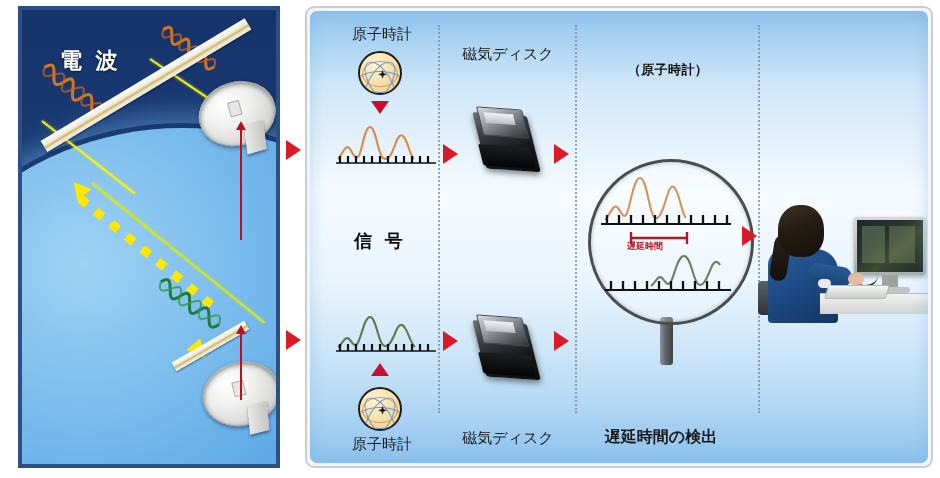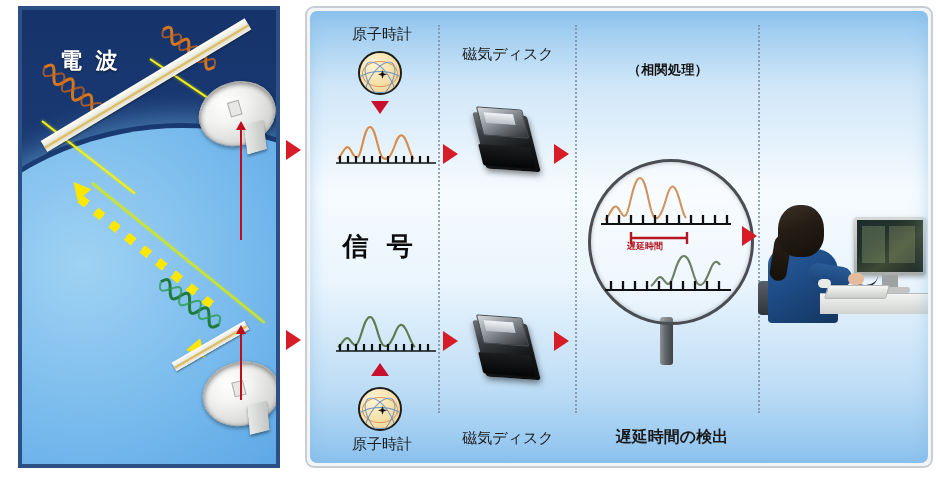--- a/index.html
+++ b/index.html
@@ -69,21 +69,21 @@
     background:linear-gradient(180deg,#8fc4ee 0%,#cfe6f8 16%,#f6fbff 40%,#eaf5fd 60%,#bcdcf5 84%,#8cc2ee 100%);}
   .rp-inner:after{content:"";position:absolute;inset:0;border-radius:7px;
     box-shadow:inset 0 0 16px rgba(120,180,225,.45);pointer-events:none;}
   .divider{position:absolute;top:14px;bottom:50px;width:0;border-left:2px dotted #7d8ea0;opacity:.8;}
 
   .col-title{position:absolute;text-align:center;color:#111;font-weight:bold;letter-spacing:.12em;}
   .t-big{font-size:25px;}
   .t-sub{font-size:13px;letter-spacing:.03em;margin-top:2px;font-weight:bold;}
   .cap{position:absolute;color:#1a1a1a;font-size:15px;text-align:center;}
   .cap-b{font-weight:bold;font-size:16px;}
-  .stage-word{position:absolute;font-size:26px;font-weight:bold;letter-spacing:.18em;color:#0b0b0b;text-align:center;}
+  .stage-word{position:absolute;font-size:18px;font-weight:bold;letter-spacing:.18em;color:#0b0b0b;text-align:center;}
 
   
   .clock{position:absolute;width:44px;height:44px;}
   .clock .globe{position:absolute;inset:0;border-radius:50%;border:2px solid #1d1d1d;
     background:radial-gradient(circle at 34% 28%, #fdf3d4 0%, #f6e2ae 45%, #edcf8b 100%);overflow:hidden;}
   .clock .orb{position:absolute;left:-3px;right:-3px;top:45%;height:50%;border:1.6px solid #6f93c4;border-radius:50%;}
   .clock .o2{transform:rotate(58deg);}
   .clock .o3{transform:rotate(-58deg);}
   .clock .nuc{position:absolute;left:45%;top:42%;width:9px;height:9px;background:#111;
     clip-path:polygon(50% 0,62% 38%,100% 50%,62% 62%,50% 100%,38% 62%,0 50%,38% 38%);}
@@ -319,21 +319,21 @@
         <div class="top"></div>
         <div class="lbl"></div>
         <div class="front"></div>
       </div>
       <div class="cap" style="left:136px;top:418px;width:124px;">磁気ディスク</div>
 
       <div class="tri tri-rt" style="left:244px;top:133px;"></div>
       <div class="tri tri-rt" style="left:244px;top:320px;"></div>
 
       <div class="col-title" style="left:272px;top:48px;width:172px;">
-        <div class="t-sub">（相関処理）</div>
+        <div class="t-sub">（原子時計）</div>
       </div>
 
       <div class="mag" style="left:278px;top:148px;">
         <div class="handle"></div>
         <div class="lens">
           <svg width="154" height="154" viewBox="0 0 154 154" style="position:absolute;left:0;top:0;">
 
             <path d="M14 58 C19 54,22 40,27 46 C30 50,32 56,35 53 C39 48,42 16,49 16
                      C56 16,58 50,63 55 C68 60,72 48,76 34 C79 24,82 22,85 28 C89 35,91 52,95 56" fill="none" stroke="#cf9460" stroke-width="2.1"></path>
             <line x1="10" y1="62" x2="140" y2="62" stroke="#111" stroke-width="2"></line>
@@ -370,21 +370,21 @@
               <line x1="92" y1="128" x2="92" y2="119"></line>
                 <line x1="104" y1="128" x2="104" y2="119"></line>
               <line x1="116" y1="128" x2="116" y2="119"></line>
                 <line x1="128" y1="128" x2="128" y2="119"></line>
             </g>
           </svg>
           <div style="position:absolute;left:36px;top:78px;font-size:9px;color:#b41722;font-weight:bold;white-space:nowrap;">遅延時間</div>
         </div>
       </div>
 
-      <div class="cap cap-b" style="left:276px;top:416px;width:172px;">遅延時間の検出</div>
+      <div class="cap cap-b" style="left:265px;top:416px;width:172px;">遅延時間の検出</div>
 
       <div class="tri tri-rt" style="left:432px;top:215px;"></div>
 
 
       <div class="op" style="left:452px;top:186px;">
         <div class="chair"></div>
         <div class="person">
           <div class="torso"></div>
           <div class="pony"></div>
           <div class="hair"></div>

